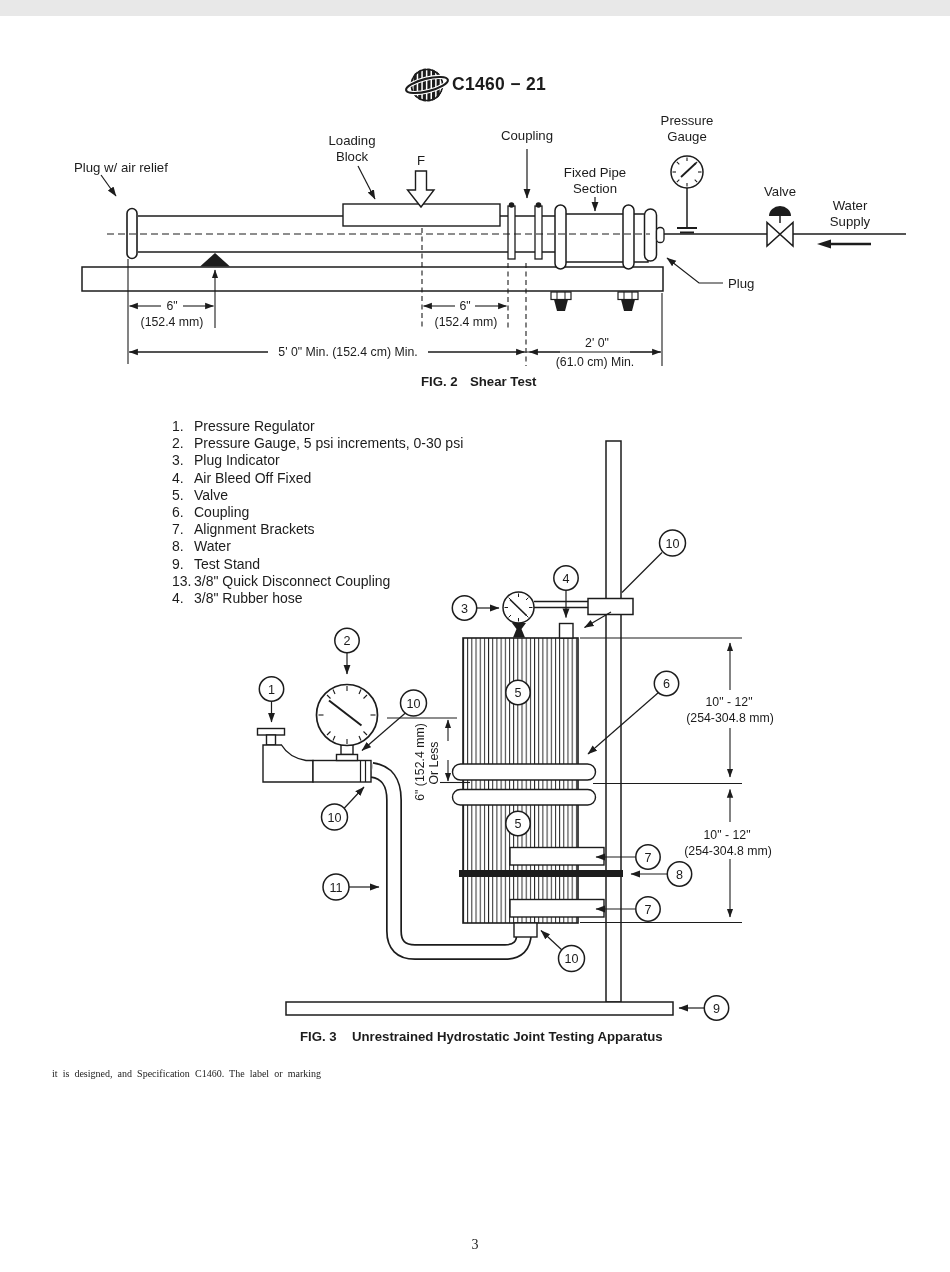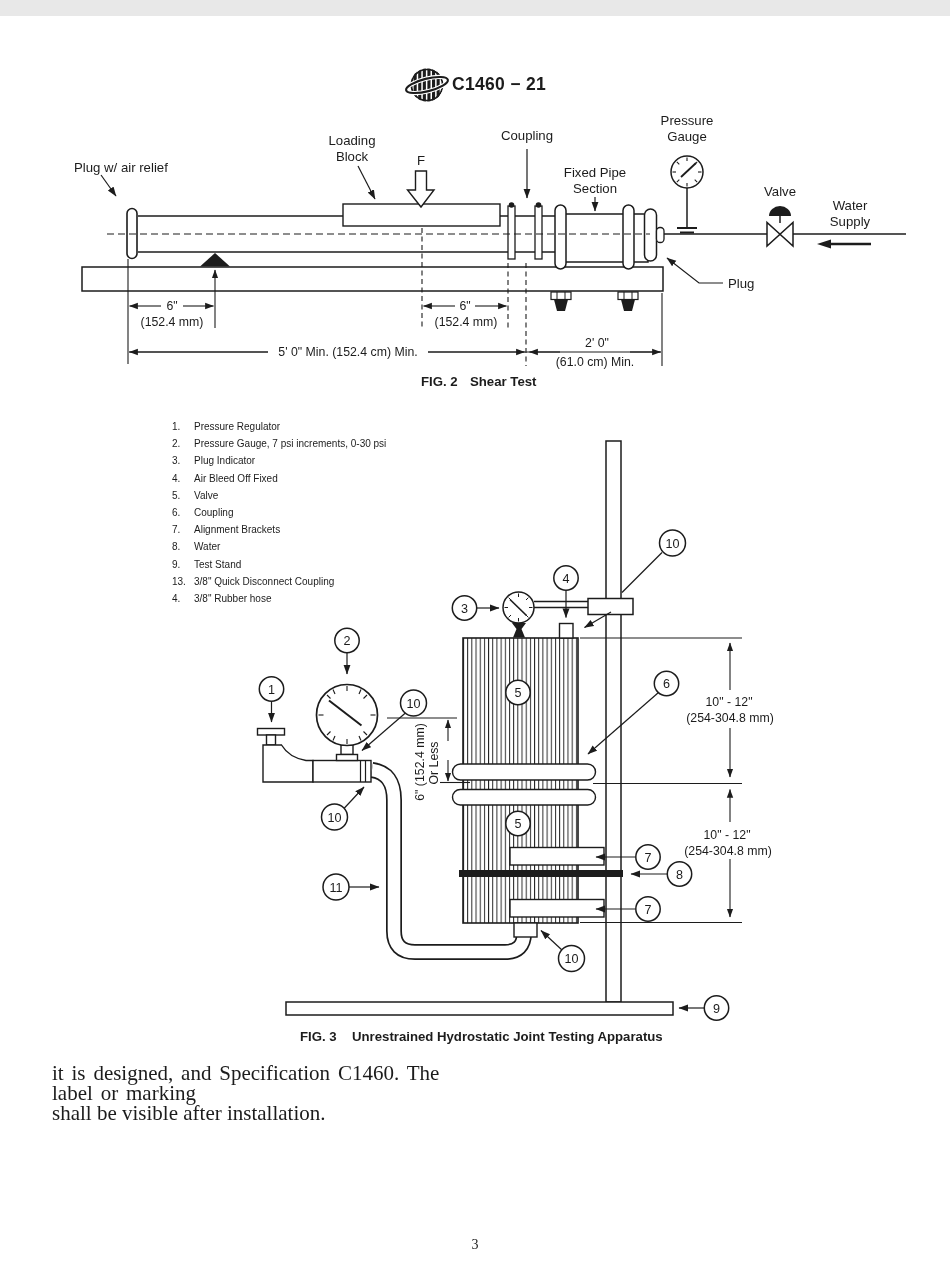--- a/index.html
+++ b/index.html
@@ -6,25 +6,25 @@
   #page{position:relative;width:950px;height:1272px;background:#ffffff;margin:16px auto;
         font-family:"Liberation Sans",sans-serif;color:#1c1c1c;overflow:hidden;}
   svg{position:absolute;left:0;display:block;}
   svg text{font-family:"Liberation Sans",sans-serif;fill:#1c1c1c;}
   .lbl{font-size:13.2px;}
   .dimt{font-size:12.3px;}
   .cap{font-size:13.2px;font-weight:bold;}
   .cnum{font-size:12.6px;text-anchor:middle;}
   #header-code{position:absolute;left:452px;top:58px;font-size:17.5px;font-weight:bold;letter-spacing:.3px;}
   #astm-logo{position:absolute;left:404px;top:48px;}
-  #legend{position:absolute;left:172px;top:402px;font-size:10px;line-height:17.2px;}
+  #legend{position:absolute;left:172px;top:402px;font-size:14px;line-height:17.2px;}
   .lg-row{white-space:nowrap;}
   .lg-num{display:inline-block;width:22px;}
   #body-text{position:absolute;left:52px;top:1048px;width:418px;
-             font-family:"Liberation Serif",serif;font-size:21px;line-height:19.8px;}
+             font-family:"Liberation Serif",serif;font-size:10px;line-height:19.8px;}
   #body-text .l1{word-spacing:2.6px;}
   #page-number{position:absolute;left:0;right:0;top:1221px;text-align:center;
                font-family:"Liberation Serif",serif;font-size:14px;}
 </style>
 </head>
 <body>
 
 <div id="page">
 
   <svg id="astm-logo" width="46" height="42" viewBox="0 0 46 42">
@@ -183,21 +183,21 @@
     <text class="dimt" x="466" y="310" text-anchor="middle">(152.4 mm)</text>
     <text class="dimt" x="348" y="340" text-anchor="middle">5' 0" Min. (152.4 cm) Min.</text>
     <text class="dimt" x="597" y="331" text-anchor="middle">2' 0"</text>
     <text class="dimt" x="595" y="350" text-anchor="middle">(61.0 cm) Min.</text>
     <text class="cap" x="421" y="370">FIG. 2</text>
     <text class="cap" x="470" y="370">Shear Test</text>
   </svg>
 
   <div id="legend">
     <div class="lg-row"><span class="lg-num">1.</span><span>Pressure Regulator</span></div>
-    <div class="lg-row"><span class="lg-num">2.</span><span>Pressure Gauge, 7 psi increments, 0-30 psi</span></div>
+    <div class="lg-row"><span class="lg-num">2.</span><span>Pressure Gauge, 5 psi increments, 0-30 psi</span></div>
     <div class="lg-row"><span class="lg-num">3.</span><span>Plug Indicator</span></div>
     <div class="lg-row"><span class="lg-num">4.</span><span>Air Bleed Off Fixed</span></div>
     <div class="lg-row"><span class="lg-num">5.</span><span>Valve</span></div>
     <div class="lg-row"><span class="lg-num">6.</span><span>Coupling</span></div>
     <div class="lg-row"><span class="lg-num">7.</span><span>Alignment Brackets</span></div>
     <div class="lg-row"><span class="lg-num">8.</span><span>Water</span></div>
     <div class="lg-row"><span class="lg-num">9.</span><span>Test Stand</span></div>
     <div class="lg-row"><span class="lg-num">13.</span><span>3/8" Quick Disconnect Coupling</span></div>
     <div class="lg-row"><span class="lg-num">4.</span><span>3/8" Rubber hose</span></div>
   </div>
@@ -368,18 +368,17 @@
     <text class="dimt" x="730" y="705.5" text-anchor="middle">(254-304.8 mm)</text>
     <text class="dimt" x="727" y="823" text-anchor="middle">10" - 12"</text>
     <text class="dimt" x="728" y="838.5" text-anchor="middle">(254-304.8 mm)</text>
 
     <text class="cap" x="300" y="1025">FIG. 3</text>
     <text class="cap" x="352" y="1025">Unrestrained Hydrostatic Joint Testing Apparatus</text>
   </svg>
 
   <div id="body-text">
     <div class="l1">it is designed, and Specification C1460. The label or marking</div>
-    <div class="l2">shall be visible after installation.</div>
   </div>
 
   <div id="page-number">3</div>
 
 </div>
 
 </body></html>

